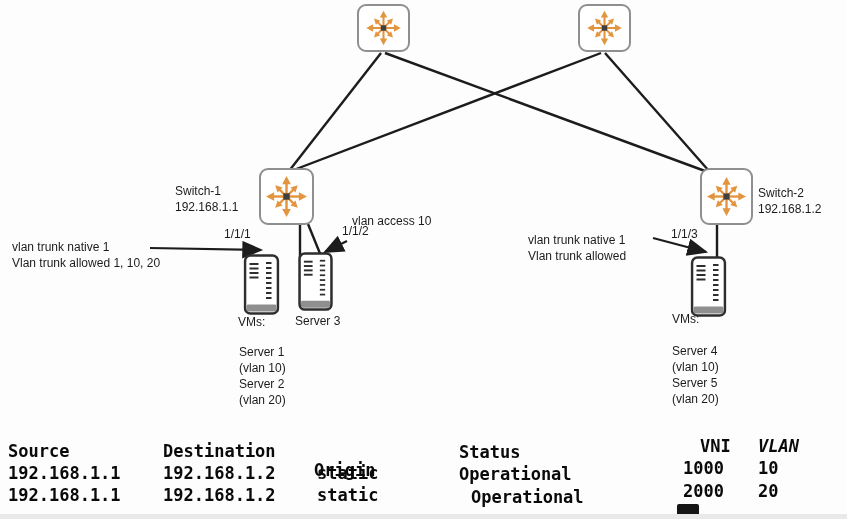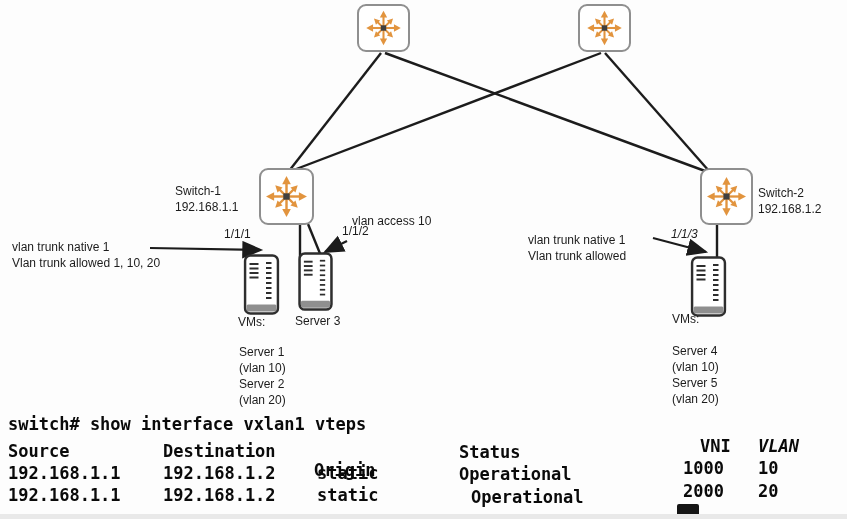--- a/index.html
+++ b/index.html
@@ -157,21 +157,21 @@
     <span class="ln">Switch-1</span>
     <span class="ln">192.168.1.1</span>
   </div>
   <div class="lbl" style="left:758px;top:185px;">
     <span class="ln">Switch-2</span>
     <span class="ln">192.168.1.2</span>
   </div>
 
   <div class="lbl" style="left:224px;top:226px;">1/1/1</div>
   <div class="lbl" style="left:306px;top:223px;margin-left:36px;">1/1/2</div>
-  <div class="lbl" style="left:671px;top:226px;font-style:italic;">1/1/3</div>
+  <div class="lbl" style="left:671px;top:226px;">1/1/3</div>
 
   <div class="lbl" style="left:12px;top:239px;">
     <span class="ln">vlan trunk native 1</span>
     <span class="ln">Vlan trunk allowed 1, 10, 20</span>
   </div>
   <div class="lbl" style="left:352px;top:213px;">vlan access 10</div>
   <div class="lbl" style="left:528px;top:232px;">
     <span class="ln">vlan trunk native 1</span>
     <span class="ln">Vlan trunk allowed</span>
   </div>
@@ -187,21 +187,20 @@
     <span class="ln">(vlan 20)</span>
   </div>
   <div class="lbl" style="left:672px;top:343px;">
     <span class="ln">Server 4</span>
     <span class="ln">(vlan 10)</span>
     <span class="ln">Server 5</span>
     <span class="ln">(vlan 20)</span>
   </div>
 
   <div class="cli">
-    <span style="left:8px;top:414px;">switch# show interface vxlan1 vteps</span>
 
     <span style="left:8px;top:441px;">Source</span>
     <span style="left:163px;top:441px;">Destination</span>
     <span style="left:314px;top:441px;margin-top:19px;">Origin</span>
     <span style="left:459px;top:442px;">Status</span>
     <span style="left:683px;top:436px;margin-left:17px;">VNI</span>
     <span style="left:758px;top:436px;font-style:italic;">VLAN</span>
 
     <span style="left:8px;top:463px;">192.168.1.1</span>
     <span style="left:163px;top:463px;">192.168.1.2</span>

